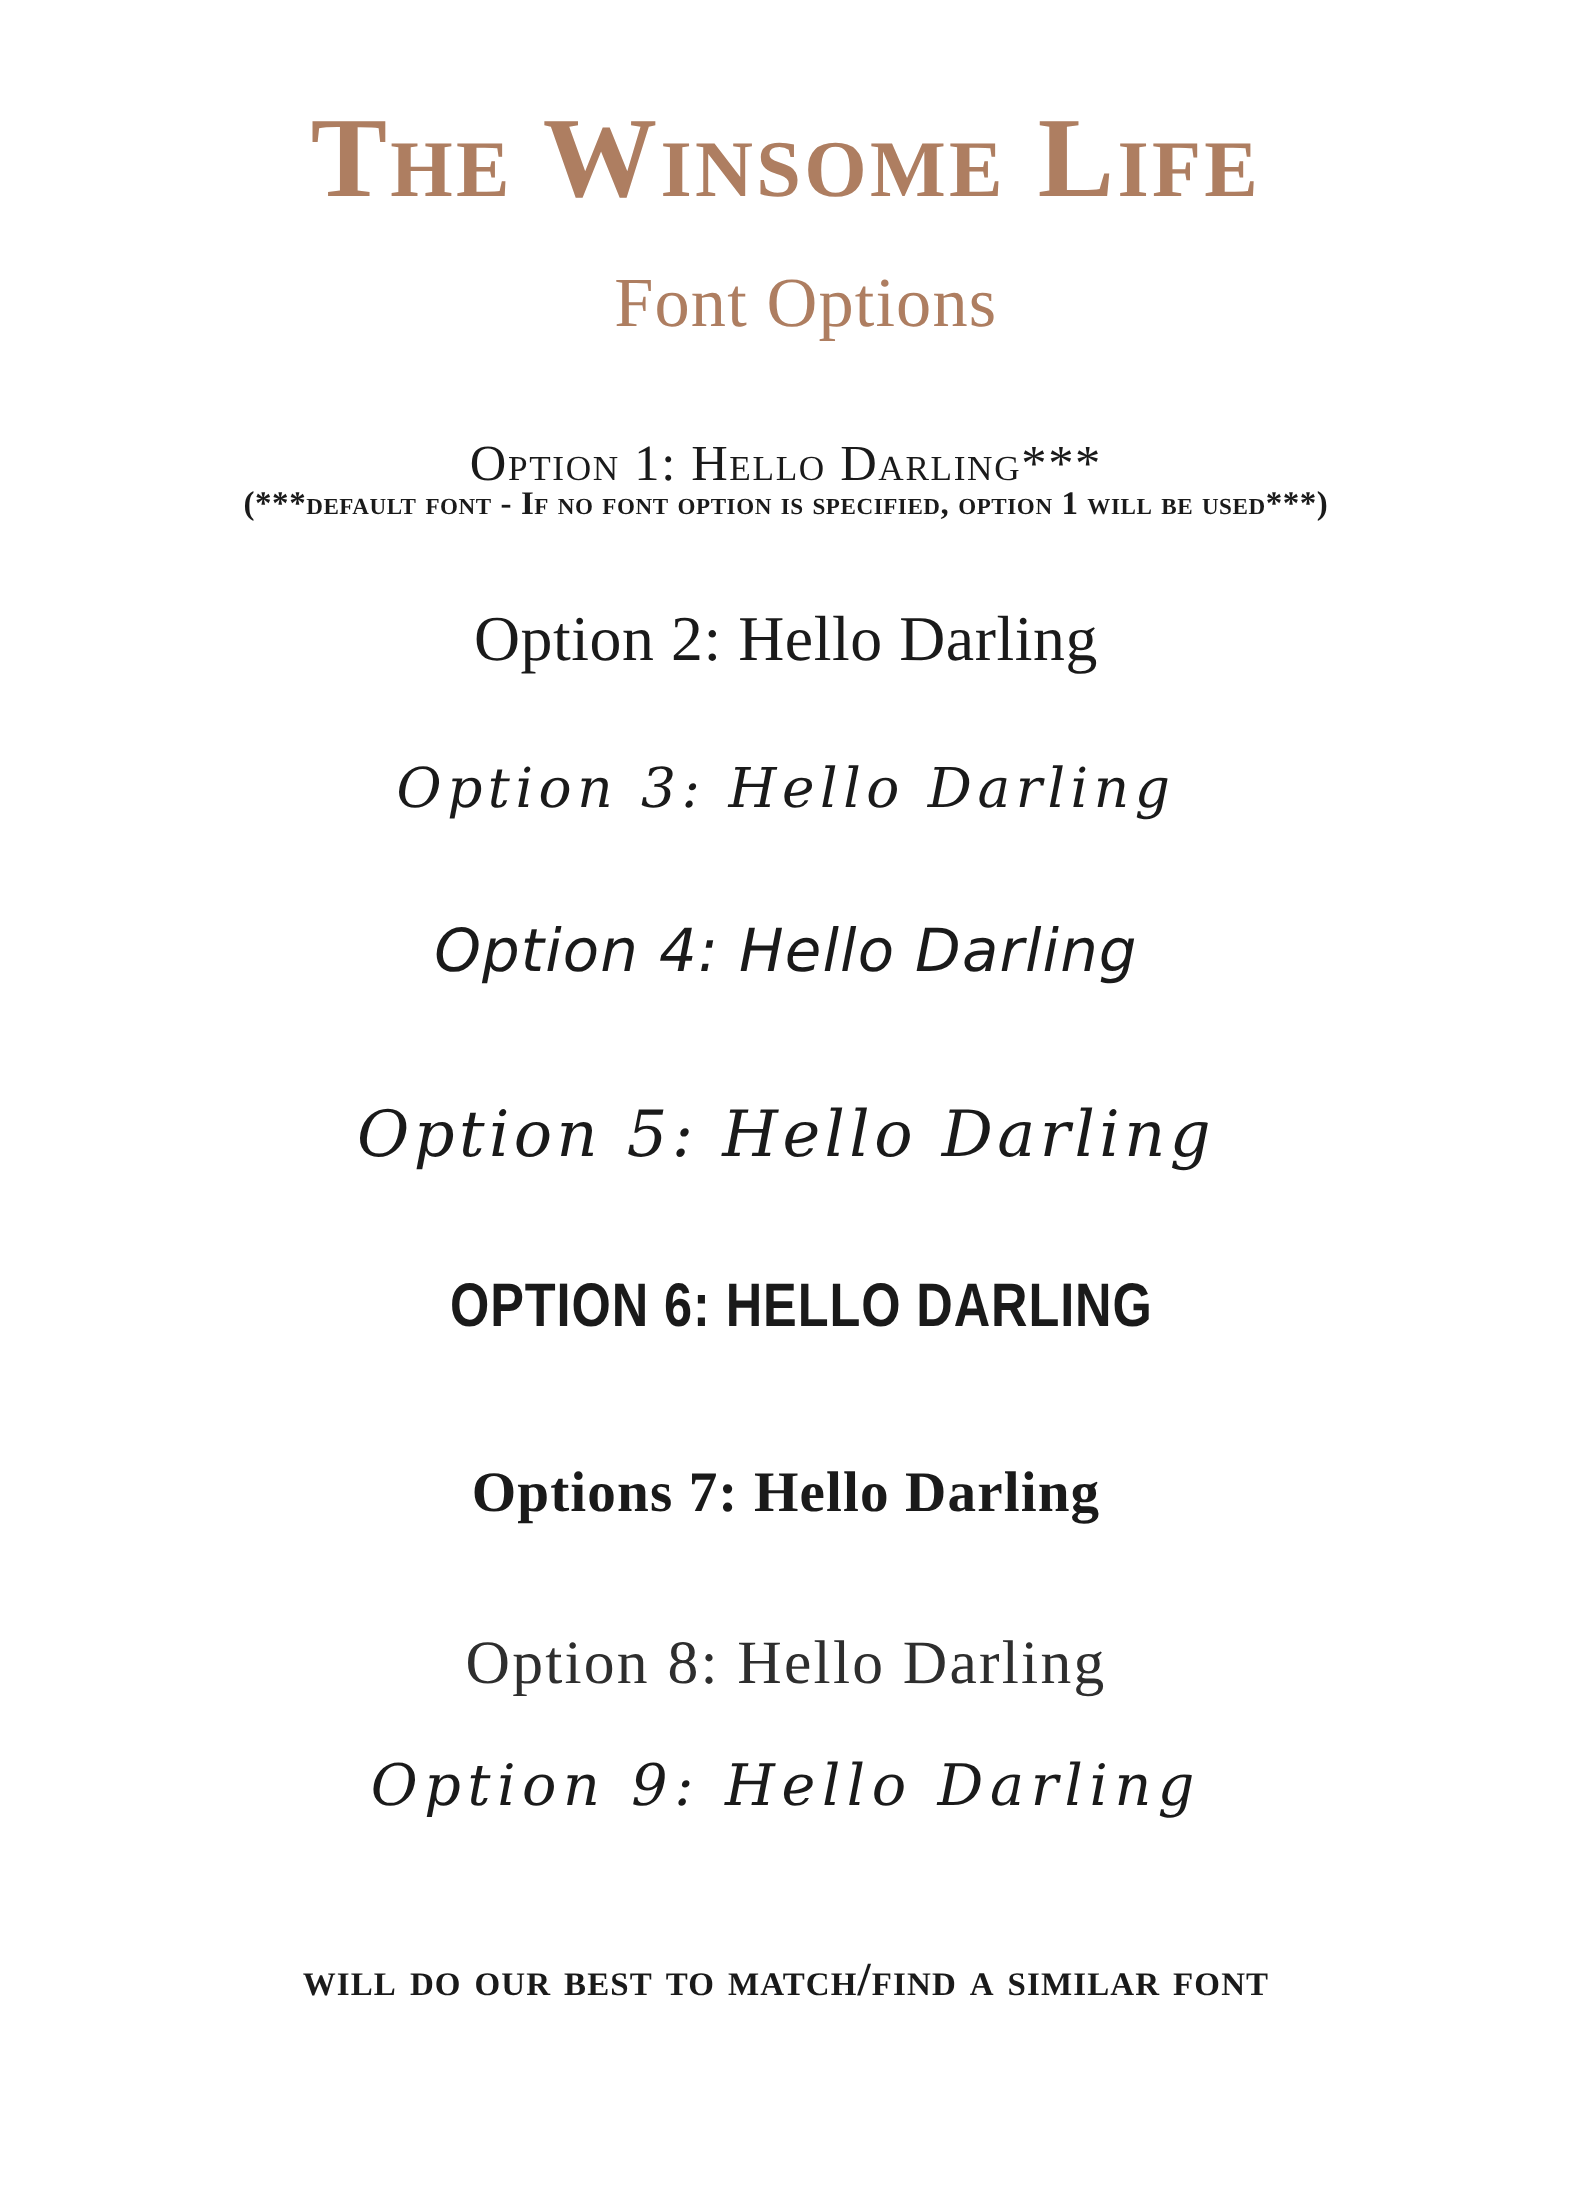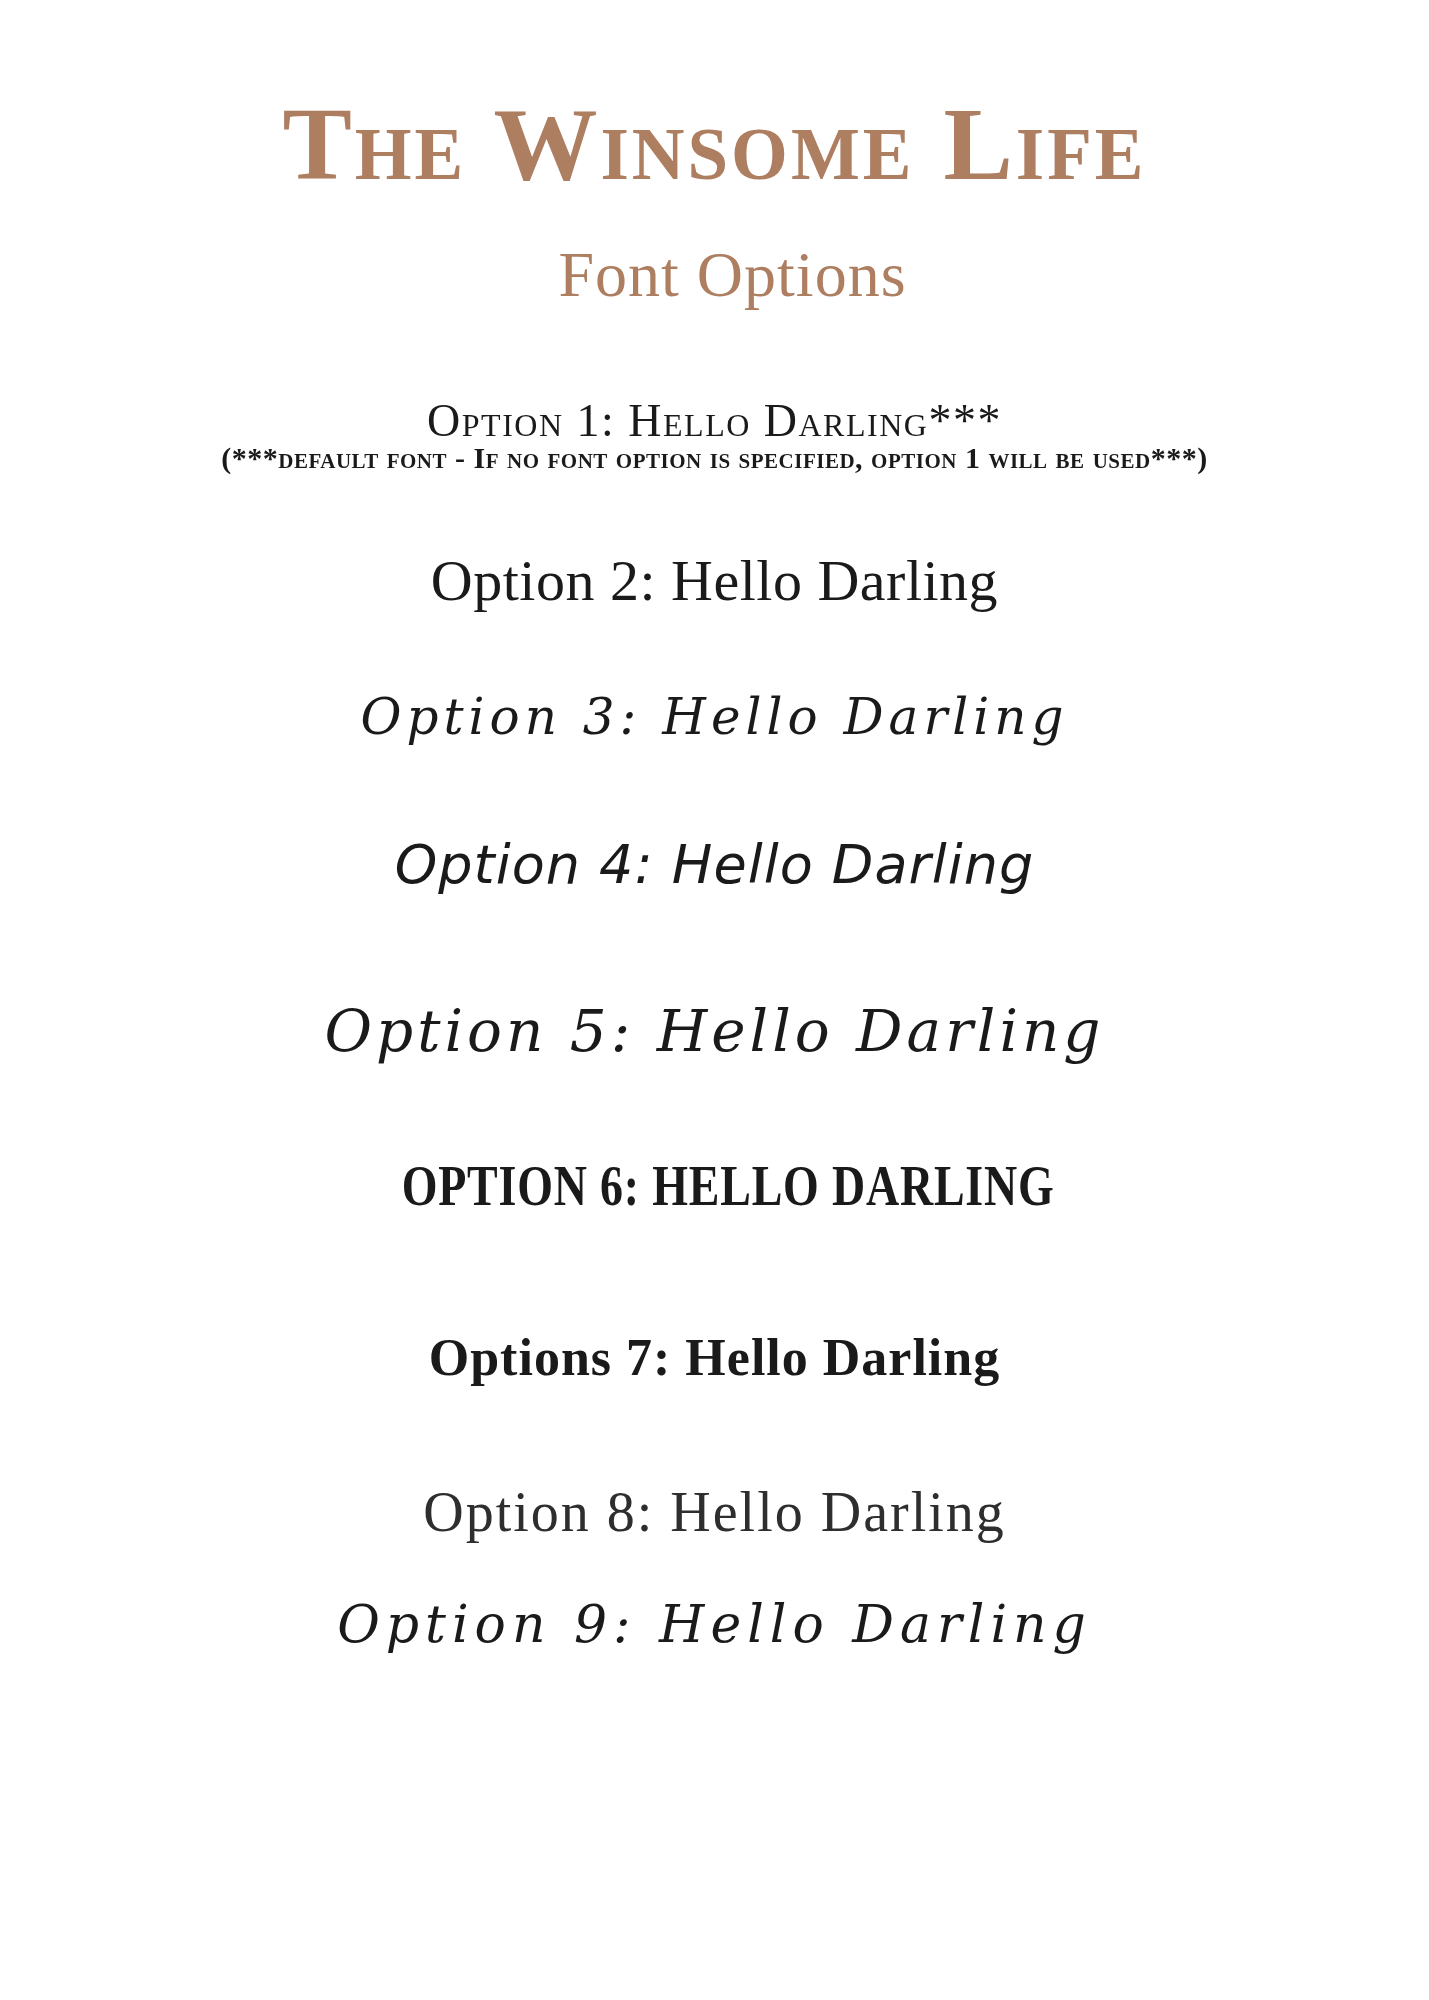--- a/index.html
+++ b/index.html
@@ -89,21 +89,21 @@
   .opt5 {
     top: 1002px;
     font-family: "DejaVu Serif", serif;
     font-style: italic;
     font-size: 58px;
     letter-spacing: 4px;
     line-height: 1;
   }
   .opt6 {
     top: 1158px;
-    font-family: Liberation Serif, serif;
+    font-family: Liberation Sans, sans-serif;
     font-size: 56px;
     font-weight: 700;
     text-transform: uppercase;
     line-height: 1;
     padding-left: 28px;
   }
   .opt6 .condensed {
     display: inline-block;
     transform: scaleX(0.82);
     transform-origin: center;
@@ -167,15 +167,16 @@
     <span class="condensed">Option 6: Hello Darling</span>
   </div>
 
   <div class="centered opt7">Options 7: Hello Darling</div>
 
   <div class="centered opt8">Option 8: Hello Darling</div>
 
   <div class="centered opt9">Option 9: Hello Darling</div>
 
   <div class="centered footer">
+    <div>will do our best to match/find a similar font</div>
   </div>
 
 </div>
 
 </body></html>

